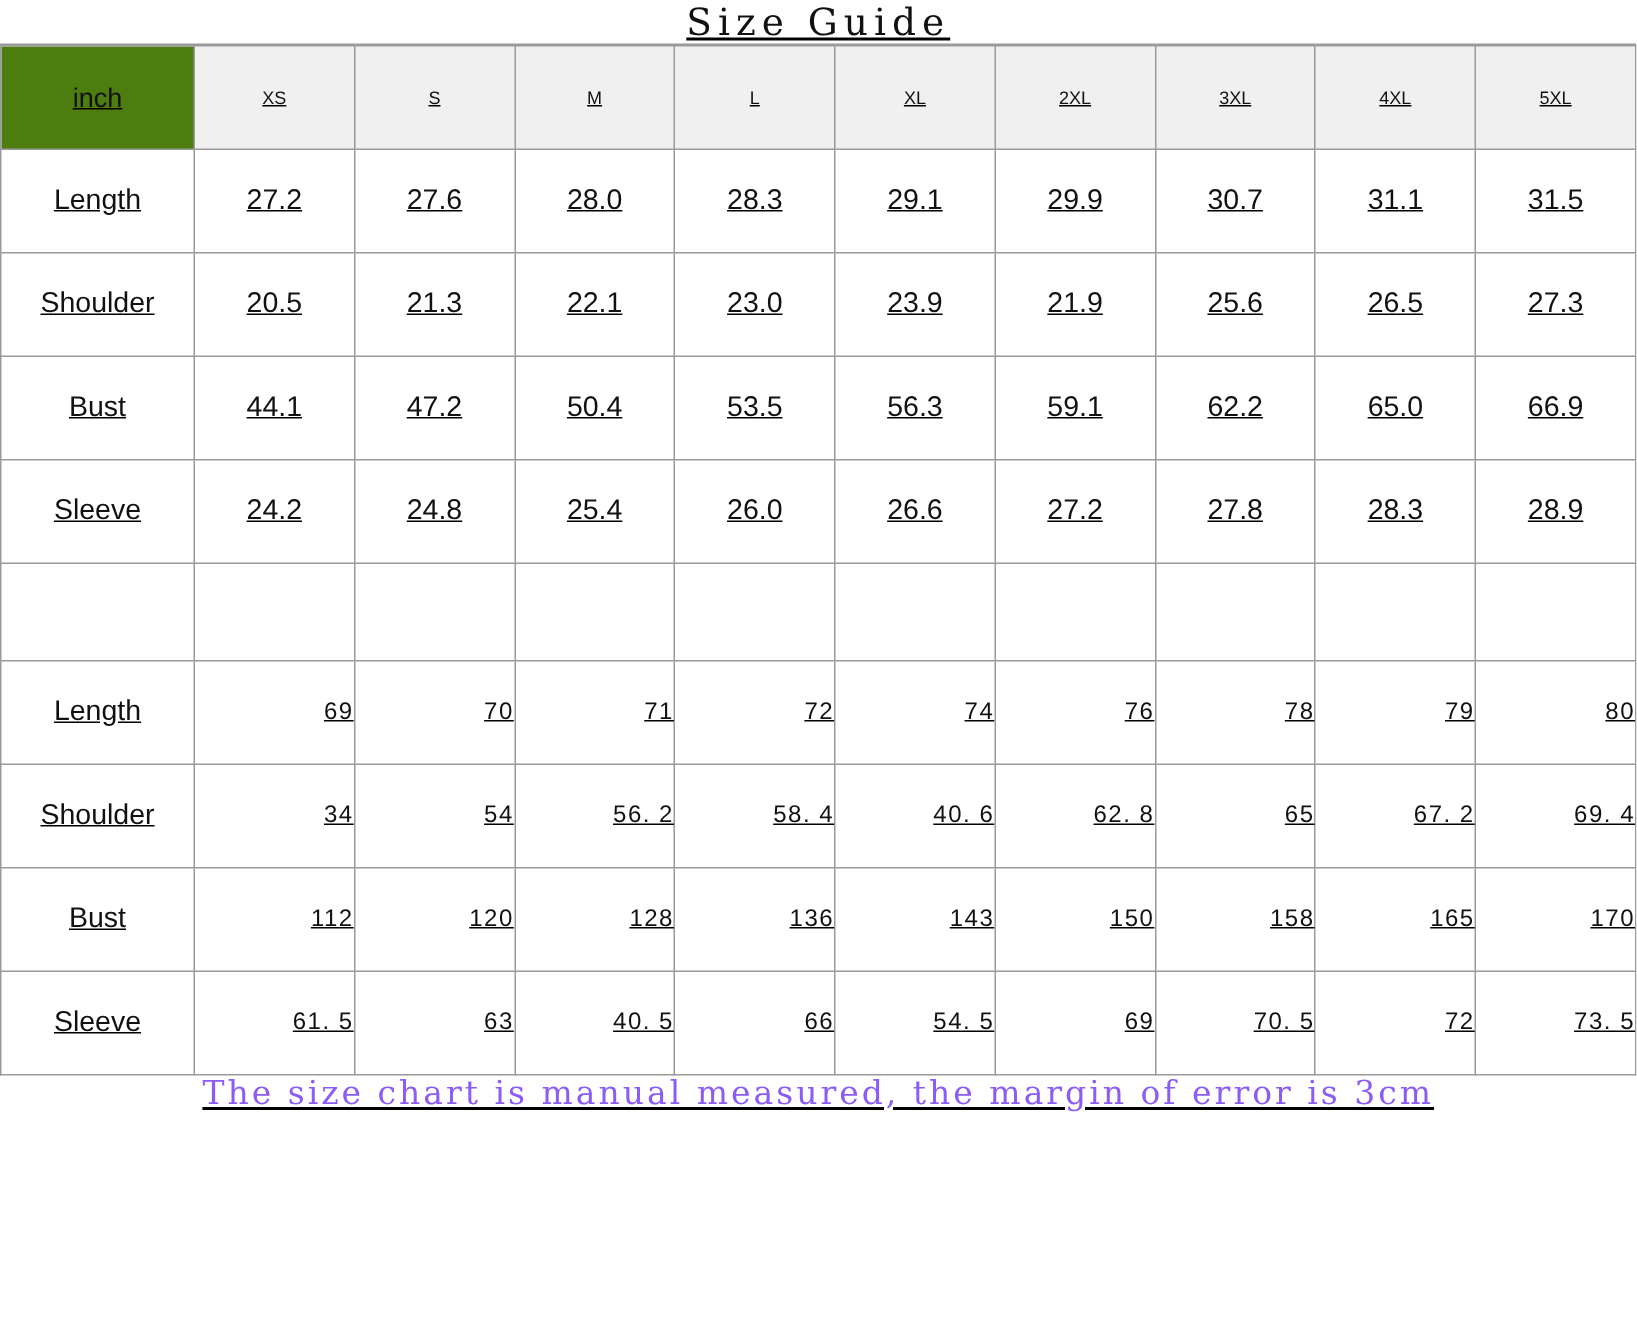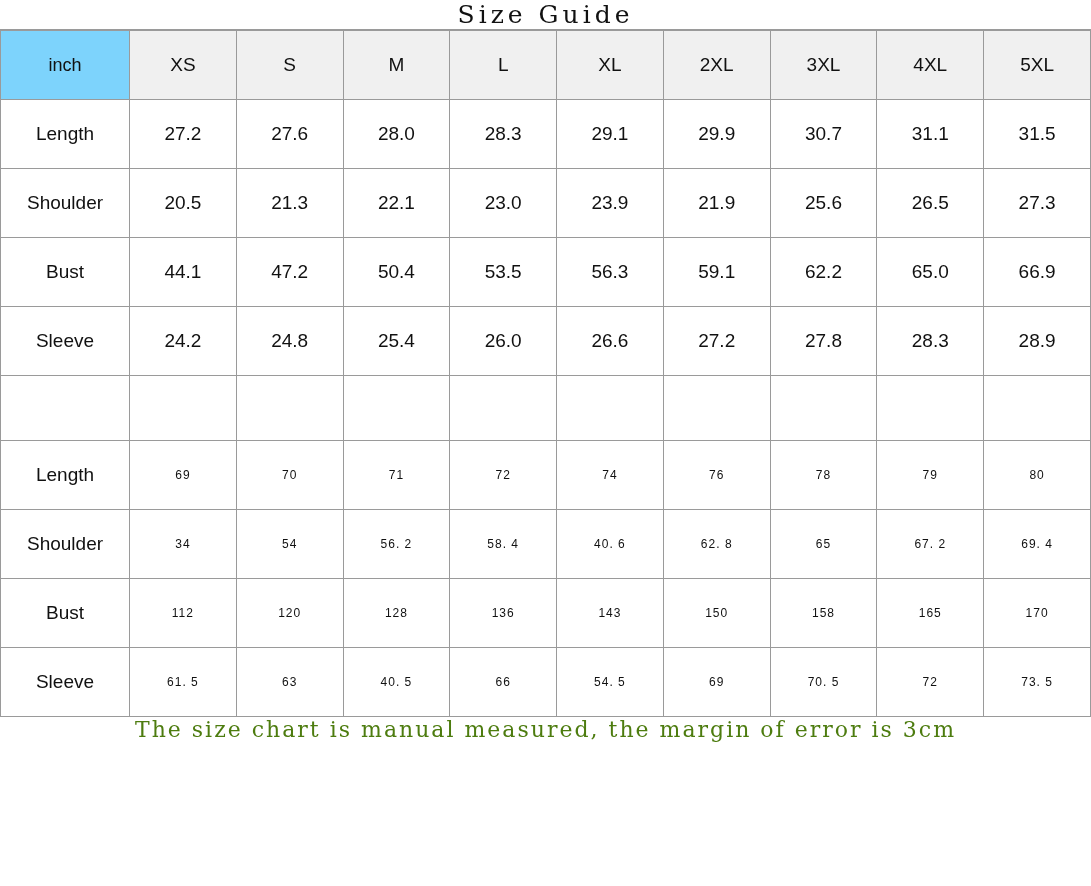--- a/index.html
+++ b/index.html
@@ -13,20 +13,21 @@
     font-family: "Liberation Sans", sans-serif;
     color: #000000;
   }
   .sheet {
     width: 1091px;
     height: 644px;
     box-sizing: border-box;
     display: flex;
     flex-direction: column;
     background: #ffffff;
+    text-decoration: underline;
   }
   .title-row {
     height: 69px;
     display: flex;
     align-items: center;
     justify-content: center;
     border-bottom: 1px solid #9a9a9a;
     box-sizing: border-box;
   }
   .title-text {
@@ -47,51 +48,52 @@
     height: 68px;
     font-size: 19px;
     color: #111111;
     padding: 0;
   }
   table.size-table td.col-label {
     width: 128px;
   }
   table.size-table td.hdr {
     background: #f0f0f0;
-    font-size: 19px;
+    font-size: 12px;
   }
   table.size-table td.unit {
-    background: #7dd3fc;
+    background: #4d7c0f;
     font-size: 18px;
   }
   table.size-table tr.spacer-row td {
     height: 64px;
     background: #ffffff;
     border-left: 1px solid #9a9a9a;
     border-right: 1px solid #9a9a9a;
     border-top: 1px solid #9a9a9a;
     border-bottom: 1px solid #9a9a9a;
   }
   table.size-table td.cm-val {
-    font-size: 12px;
+    font-size: 16px;
     letter-spacing: 1px;
+    text-align: right;
   }
   .footer-row {
     flex: 1;
     display: flex;
     align-items: center;
     justify-content: center;
     border-top: 0;
     box-sizing: border-box;
   }
   .footer-text {
     font-family: "DejaVu Serif", serif;
     font-size: 22px;
     letter-spacing: 2px;
-    color: #4d7c0f;
+    color: #8b5cf6;
   }
   
   .sheet { border-left: 0; border-right: 0; }
 </style>
 </head>
 <body>
 
 <div class="sheet">
 
   <div class="title-row">

